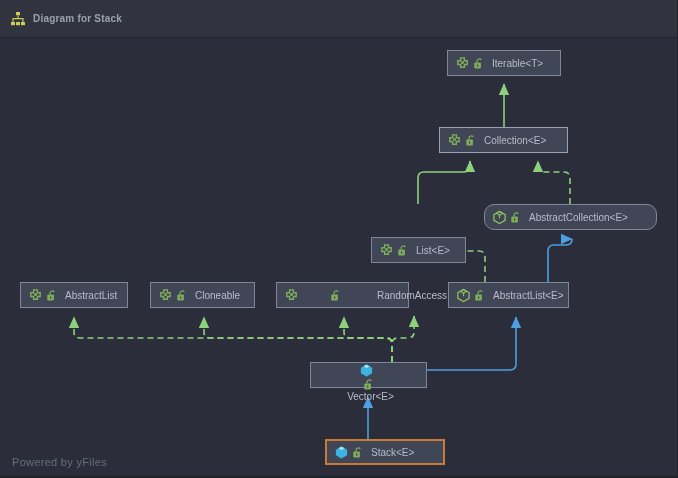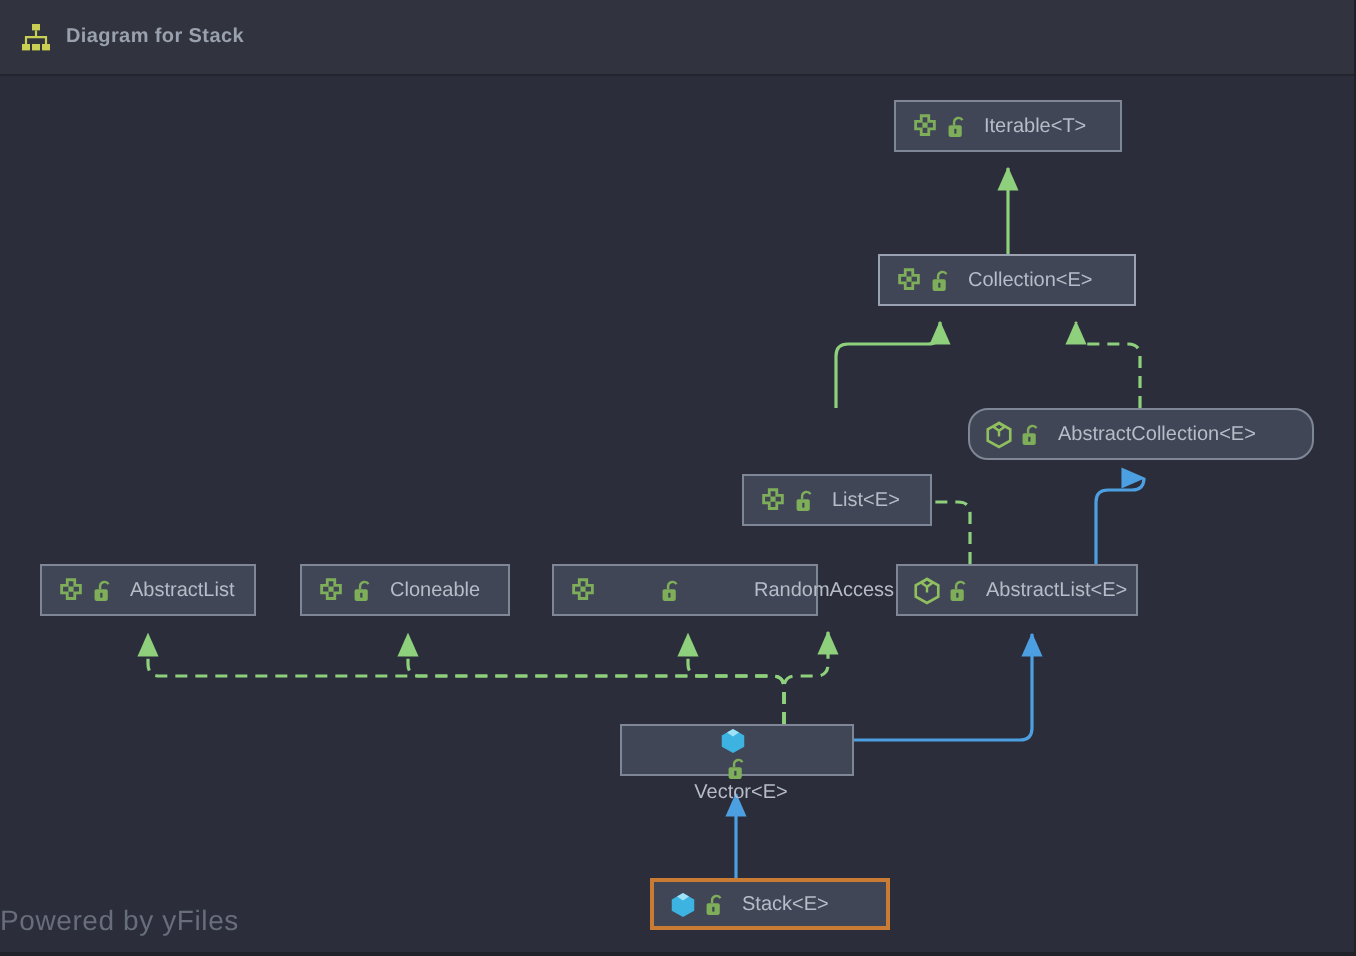--- a/index.html
+++ b/index.html
@@ -75,24 +75,24 @@
     color: #b6bcc8;
     font-size: 10px;
     margin-left: 8px;
   }
   .type-icon { width: 15px; height: 15px; display: block; flex: 0 0 auto; }
   .lock-icon { width: 11px; height: 13px; display: block; margin-left: 3px; flex: 0 0 auto; }
 
   
   #watermark {
     position: absolute;
-    left: 0;
+    left: 12px;
     bottom: 10px;
     color: #676d7b;
-    font-size: 14px;
+    font-size: 11px;
     letter-spacing: .3px;
   }
 </style>
 </head>
 <body>
 
 <div id="app">
 
   <div id="header">
     <div id="header-inner">

